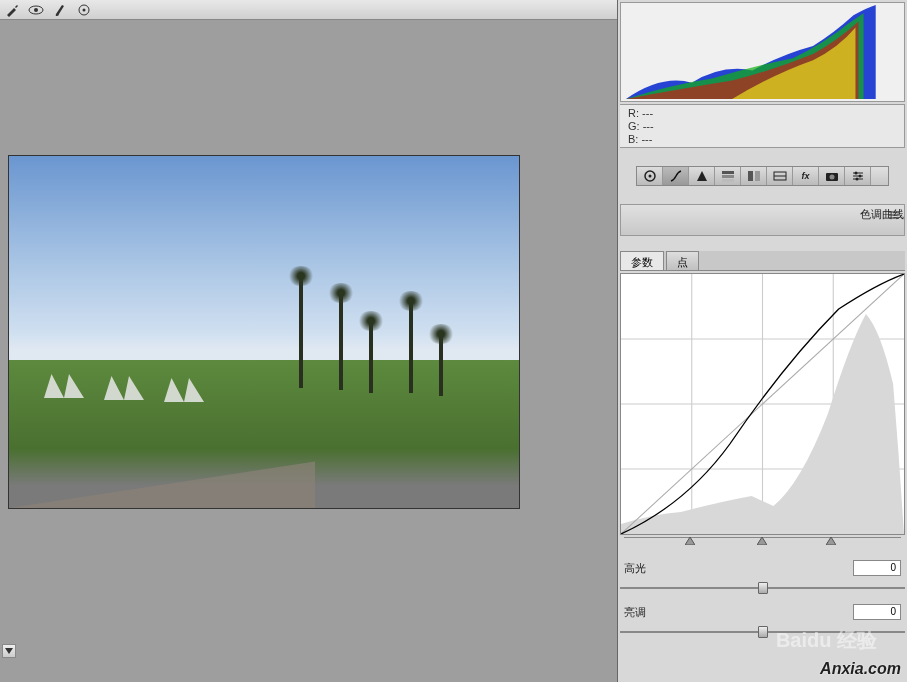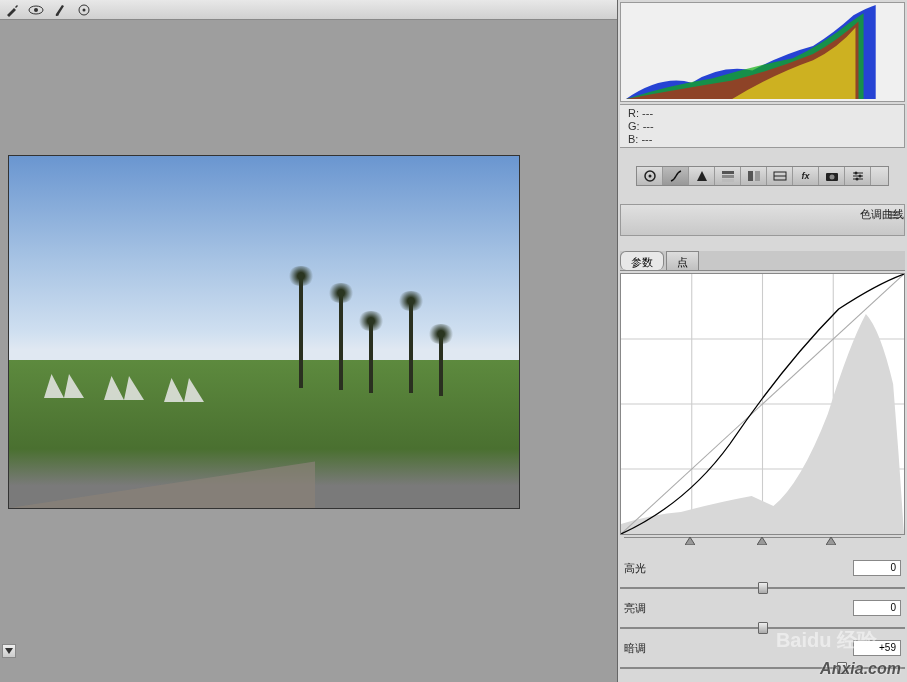--- a/index.html
+++ b/index.html
@@ -23,36 +23,36 @@
 
 .tab-icons { height: 20px; background: linear-gradient(#e0e0e0, #c8c8c8); border: 1px solid #888; margin: 18px; display: flex; align-items: center; }
 .tab-icon { width: 26px; height: 18px; border-right: 1px solid #999; display: flex; align-items: center; justify-content: center; background: linear-gradient(#ddd, #bbb); }
 .tab-icon.active { background: linear-gradient(#bbb, #999); }
 
 .panel-title { height: 32px; background: linear-gradient(#e0e0e0, #c8c8c8); border: 1px solid #999; margin: 15px 2px; text-align: right; line-height: 18px; color: #222; position: relative; }
 .panel-menu { position: absolute; right: 4px; top: 2px; }
 
 .sub-tabs { height: 20px; background: #c8c8c8; margin: 2px 2px 0 2px; display: flex; border-bottom: 1px solid #888; }
 .sub-tab { padding: 3px 10px; background: linear-gradient(#ddd, #c0c0c0); border: 1px solid #888; border-bottom: none; margin-right: 2px; }
-.sub-tab.active { background: #e8e8e8; border-radius: 6px; }
+.sub-tab.active { background: #e8e8e8; }
 
 .curve-box { height: 262px; background: #fff; margin: 2px; border: 1px solid #888; position: relative; }
 .curve-svg { width: 100%; height: 100%; }
 
 .slider-divider { height: 12px; margin: 0 6px; position: relative; border-top: 1px solid #888; padding-top: 1px; }
 .slider-divider .mark { position: absolute; top: -1px; width: 10px; height: 8px; }
 
 .param-row { display: flex; align-items: center; margin: 4px 6px; height: 30px; }
 .param-label { width: 50px; color: #222; }
 .param-value { width: 48px; height: 16px; background: #fff; border: 1px solid #888; text-align: right; padding-right: 4px; margin-left: auto; font-size: 10px; line-height: 14px; }
-.param-group { position: relative; }
+.param-group { position: relative; margin-bottom: 8px; }
 .slider-track { height: 2px; background: #888; position: relative; margin: 0 2px; }
 .slider-thumb { position: absolute; top: -5px; width: 10px; height: 12px; background: linear-gradient(#eee, #aaa); border: 1px solid #666; border-radius: 1px; transform: translateX(-50%); }
 
-.watermark { position: absolute; bottom: 4px; right: 6px; color: #404040; font-size: 16px; font-style: italic; font-weight: bold; opacity: 0.85; text-shadow: 0 0 2px #fff; }
+.watermark { position: absolute; bottom: 4px; right: 6px; color: #000000; font-size: 16px; font-style: italic; font-weight: bold; opacity: 0.85; text-shadow: 0 0 2px #fff; }
 .watermark2 { position: absolute; bottom: 28px; right: 30px; color: #fff; font-size: 20px; opacity: 0.5; font-weight: bold; margin-left: 48px; }
 
 .corner-btn { position: absolute; left: 2px; bottom: 2px; width: 14px; height: 14px; background: linear-gradient(#eee, #ccc); border: 1px solid #888; display: flex; align-items: center; justify-content: center; }
 
 
 .sky { position: absolute; inset: 0; background: linear-gradient(to bottom, #6a96d0 0%, #a8c4e4 30%, #cfdff0 50%, #e0e8f2 55%); }
 .ground { position: absolute; left: 0; right: 0; bottom: 0; height: 42%; background: linear-gradient(to bottom, #5d8a3e 0%, #4a7030 60%, #7a7a7a 85%); }
 .path { position: absolute; left: 0; bottom: 0; width: 60%; height: 22%; background: #8a8278; clip-path: polygon(0 100%, 100% 40%, 100% 100%); opacity: 0.7; }
 .palm { position: absolute; width: 4px; background: #2a3020; }
 .palm::before { content: ""; position: absolute; top: -12px; left: -12px; width: 28px; height: 20px; background: radial-gradient(circle, #2a3520 20%, transparent 70%); border-radius: 50%; }
@@ -245,27 +245,18 @@
   <div class="param-group">
     <div class="param-row">
       <span class="param-label">亮调</span>
       <span class="param-value">0</span>
     </div>
     <div class="slider-track">
         <div class="slider-thumb" style="left:50%"></div>
       </div>
   </div>
 
-  <div class="param-group">
-    <div class="param-row">
-      <span class="param-label">暗调</span>
-      <span class="param-value">+59</span>
-    </div>
-    <div class="slider-track">
-        <div class="slider-thumb" style="left:78%"></div>
-      </div>
-  </div>
 
 
 </div>
 
 <div class="watermark2">Baidu 经验</div>
 <div class="watermark">Anxia.com</div>
 
 </body></html>

